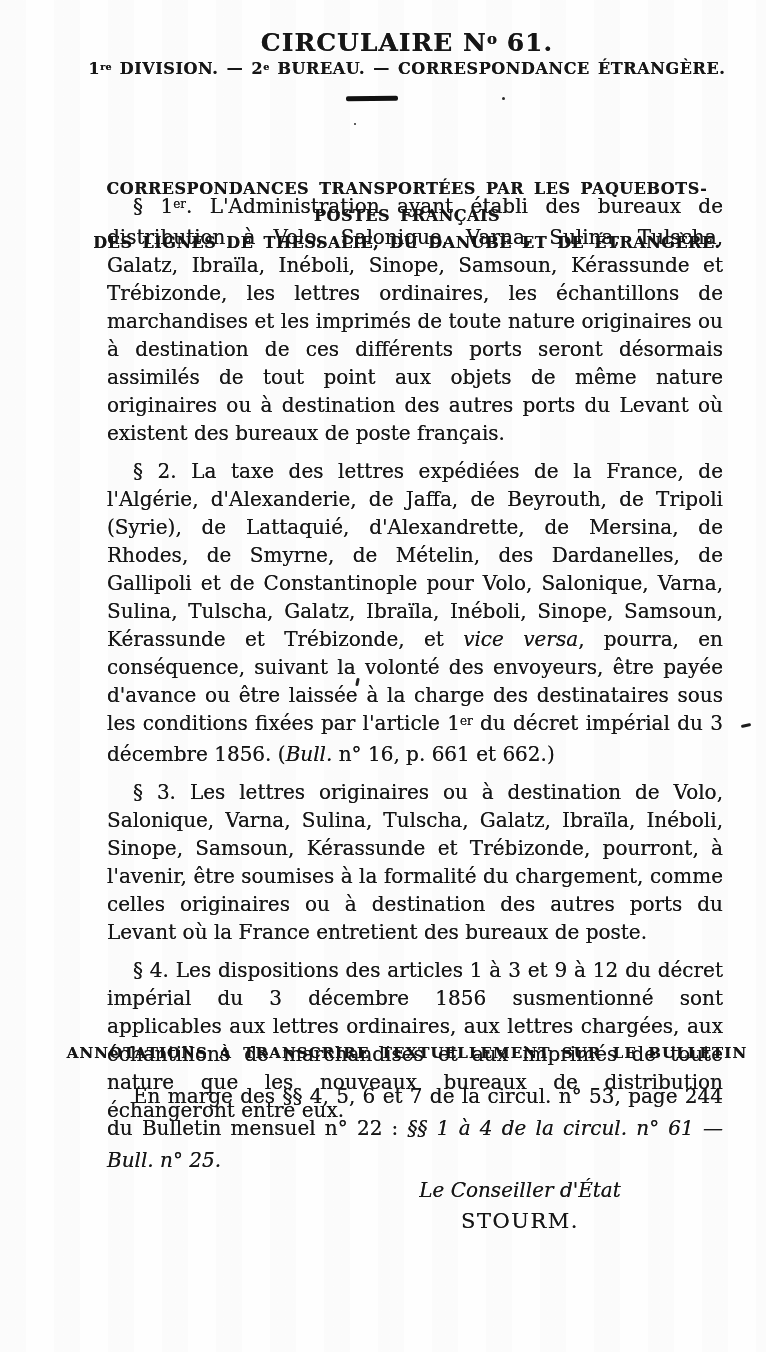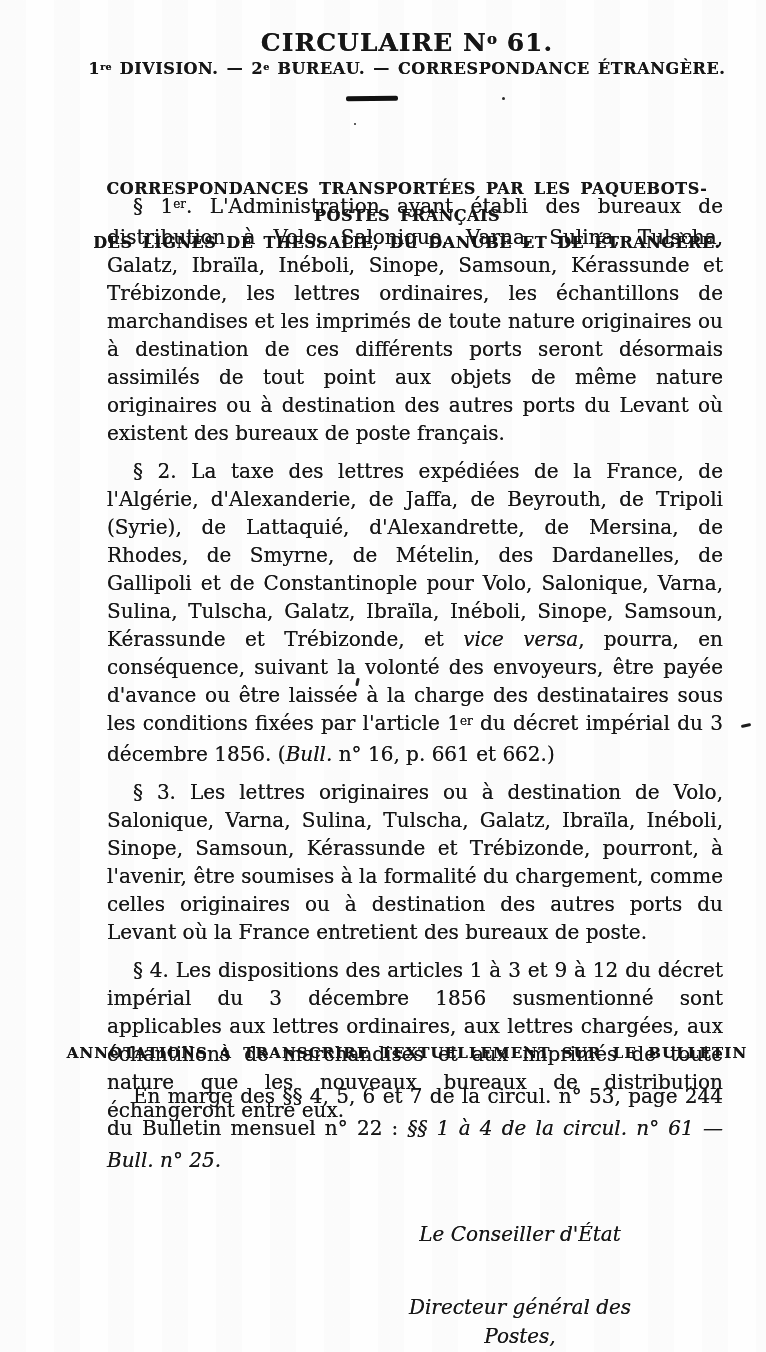--- a/index.html
+++ b/index.html
@@ -56,21 +56,21 @@
   .ann-body{
     margin:12px 43px 0 83px;
     font-size:20px;line-height:32px;
     text-indent:26px;text-align:justify;
   }
 
   .sig{
     position:absolute;top:1176px;left:352px;width:312px;
     text-align:center;line-height:29px;font-size:20px;
   }
-  .sig-role{font-style:italic;margin-top:44px;}
+  .sig-role{font-style:italic;}
   .sig-name{font-size:21px;font-weight:400;letter-spacing:1.5px;font-style:normal;margin-top:2px;}
 
   .speck{position:absolute;background:#2a2a2a;border-radius:50%;}
   .artifact-dash{
     position:absolute;left:741px;top:724px;width:10px;height:3px;
     background:#1d1d1d;border-radius:2px;transform:rotate(-12deg);
   }
   .artifact-apostrophe{
     position:absolute;left:356px;top:678px;width:3px;height:8px;
     background:#222;border-radius:2px;transform:rotate(12deg);
@@ -101,21 +101,20 @@
 
   <div class="ann">
     <div class="ann-heading ink">
         <div class="tline">ANNOTATIONS À TRANSCRIRE TEXTUELLEMENT SUR LE BULLETIN</div>
       </div>
     <div class="ann-body ink"><span>En marge des §§ 4, 5, 6 et 7 de la circul. n° 53, page 244 du Bulletin mensuel n° 22 : </span><span class="it">§§ 1 à 4 de la circul. n° 61 — Bull. n° 25.</span></div>
   </div>
 
   <div class="sig">
     <div class="sig-role ink">Le Conseiller d'État</div>
-    <div class="sig-role ink">Directeur général des Postes,</div>
     <div class="sig-name ink">STOURM.</div>
   </div>
 
   <div class="artifact-dash"></div>
   <div class="artifact-apostrophe"></div>
   <div class="speck" style="left:502px;top:97px;width:3px;height:3px;"></div>
   <div class="speck" style="left:354px;top:123px;width:2px;height:2px;"></div>
 
 </div>
 

